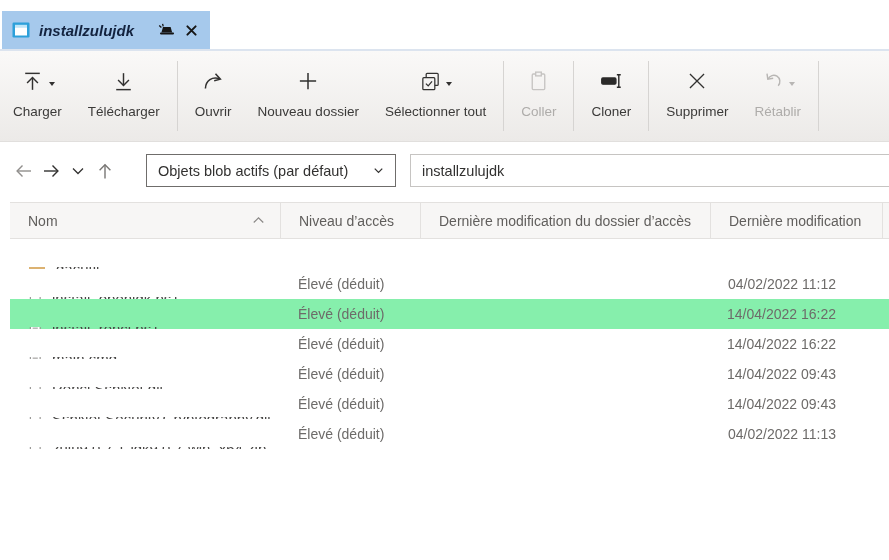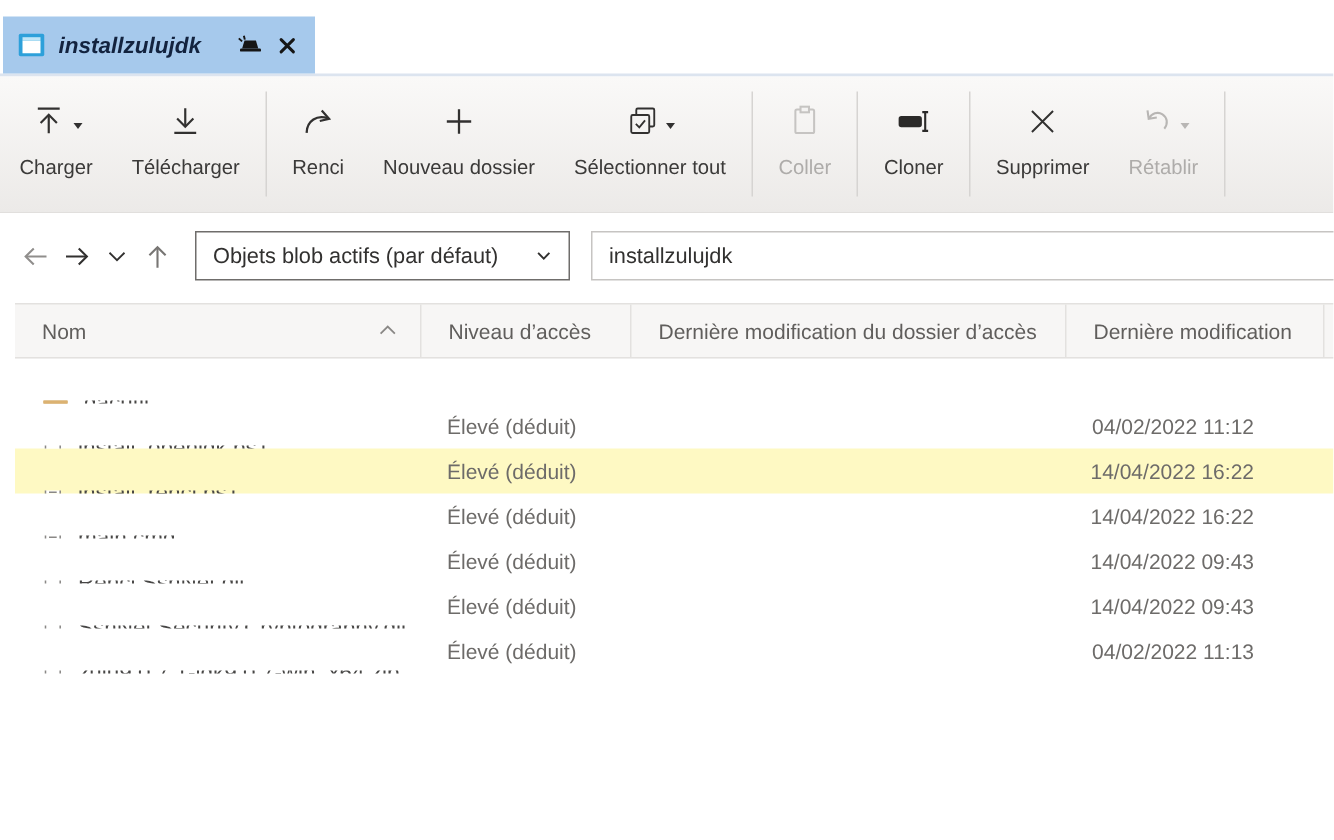--- a/index.html
+++ b/index.html
@@ -26,39 +26,39 @@
   .tsep { width:1px; background:#d6d4d2; margin:10px 4px; }
   .caret { width:0; height:0; border-left:3.5px solid transparent;
     border-right:3.5px solid transparent; border-top:4.5px solid #323130; margin-top:2px; }
   .tbtn.disabled .caret { border-top-color:#b8b6b4; }
   .tbtn-overflow { padding:13px 6px 0 10px; }
 
   
   .navbar { height:57px; background:#fff; display:flex; align-items:center; padding-left:10px; }
   .navbtn { width:27px; height:27px; display:flex; align-items:center;
     justify-content:center; cursor:pointer; }
-  .dropdown { margin-left:12px; width:250px; height:33px; border:1px solid #6f6d6b;
+  .dropdown { margin-left:28px; width:250px; height:33px; border:1px solid #6f6d6b;
     background:#fff; display:flex; align-items:center; justify-content:space-between;
     padding:0 9px 0 11px; cursor:pointer; }
   .dropdown-value { font-size:14.5px; color:#323130; white-space:nowrap; }
   .pathbox { margin-left:14px; flex:1; height:33px; border:1px solid #c6c4c2;
     background:#fff; font-size:14.5px; color:#323130; padding:0 10px 0 11px;
     font-family:"Liberation Sans", sans-serif; outline:none; margin-right:-2px; }
 
   
   .table { margin:3px 0 0 10px; width:879px; }
   .thead { display:grid; grid-template-columns:270px 140px 290px 172px 7px;
     height:37px; background:#f7f6f5; border-top:1px solid #e3e1df; border-bottom:1px solid #e3e1df; }
   .th { display:flex; align-items:center; font-size:14px; color:#605e5c;
     padding-left:18px; cursor:pointer; white-space:nowrap; overflow:hidden; }
   .th + .th { border-left:1px solid #e3e1df; }
   .th-name { justify-content:space-between; padding-right:12px; }
   .tbody .row { display:grid; grid-template-columns:270px 140px 290px 172px 7px;
     height:30px; cursor:default; }
-  .row.selected { background:#fef9c3; }
+  .row.selected { background:#86efac; }
   .cell { display:flex; align-items:center; white-space:nowrap; overflow:hidden; }
   .cell-name { padding-left:18px; gap:10px; font-size:15px; color:#474645;margin-top:28px; }
   .cell-access { padding-left:18px; font-size:14px; color:#6d6b69; }
   .cell-modified { justify-content:flex-end; padding-right:46px; font-size:14px; color:#6d6b69; }
   .fileicon { flex:0 0 auto; display:flex; }
 </style>
 </head>
 <body>
 
 <div class="tabbar">
@@ -120,21 +120,21 @@
 
   <div class="tbtn">
     <div class="ticon">
       <span>
         <svg width="26" height="26" viewBox="0 0 24 24" fill="none" stroke="#323130" stroke-width="1.4">
           <path d="M5 19 C5.2 11.5 11.5 7.6 18.2 10.1"></path>
           <path d="M14.3 5.3 L18.8 10.3 L13.1 11.7"></path>
         </svg>
       </span>
     </div>
-    <span class="tlabel">Renci</span>
+    <span class="tlabel">Ouvrir</span>
   </div>
 
   <div class="tbtn">
     <div class="ticon">
       <span>
         <svg width="26" height="26" viewBox="0 0 24 24" fill="none" stroke="#323130" stroke-width="1.4">
           <path d="M12 4.5 V19.5"></path>
             <path d="M4.5 12 H19.5"></path>
         </svg>
       </span>

